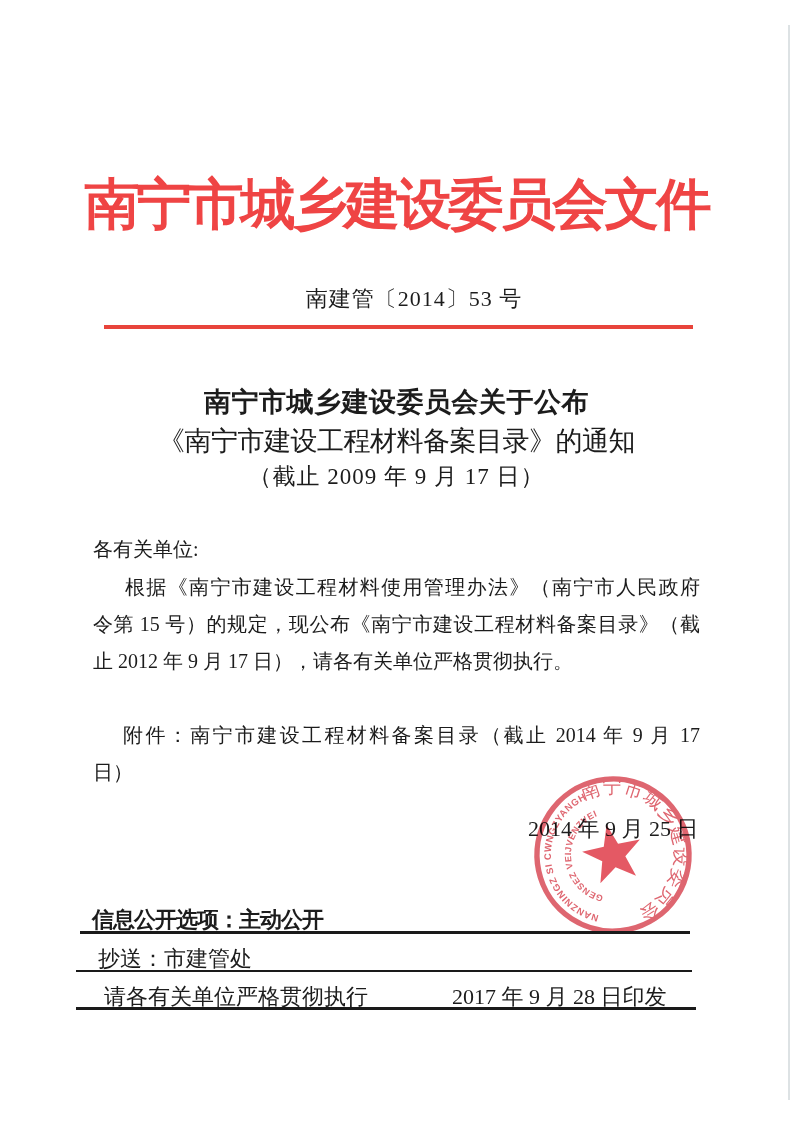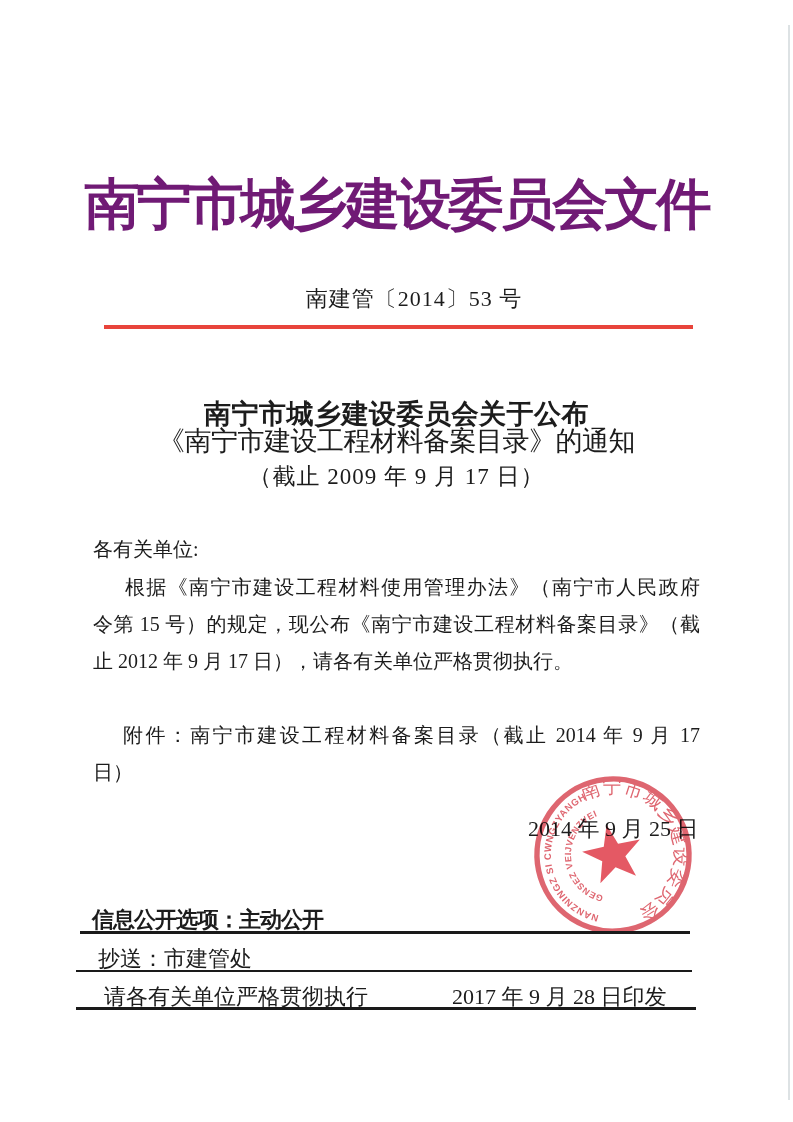--- a/index.html
+++ b/index.html
@@ -11,38 +11,38 @@
     font-family: "Liberation Serif", "DejaVu Serif", serif;
     color: #1c1c1c;
   }
   .abs { position: absolute; }
 
   .letterhead {
     left: 0; right: 0; top: 168px;
     text-align: center;
     font-size: 55px; font-weight: bold;
     letter-spacing: -3px;
-    color: #701a75;
+    color: #ef4444;
     white-space: nowrap;
   }
   .doc-number {
     left: 0; right: 0; top: 284px;
     text-align: center;
     font-size: 22px;
     letter-spacing: 1px;
     margin-left: 35px;
   }
   .red-rule {
     left: 104px; top: 325px;
     width: 589px; height: 4px;
     background: #e8443b;
   }
 
   .notice-title { left: 0; right: 0; text-align: center; white-space: nowrap; }
-  .nt1 { top: 396px; font-size: 27px; font-weight: bold; letter-spacing: 0.5px; }
+  .nt1 { top: 384px; font-size: 27px; font-weight: bold; letter-spacing: 0.5px; }
   .nt2 { top: 423px; font-size: 27px; font-weight: normal; letter-spacing: -0.5px; }
   .nt3 { top: 461px; font-size: 23px; letter-spacing: 1px; }
 
   .body-text { font-size: 20px; line-height: 30px; }
   .salutation { left: 93px; top: 534px; }
   .jline {
     left: 93px; width: 607px;
     text-align: justify; text-align-last: justify;
   }
   .pl1 { top: 572px; padding-left: 32px; width: 575px; }

